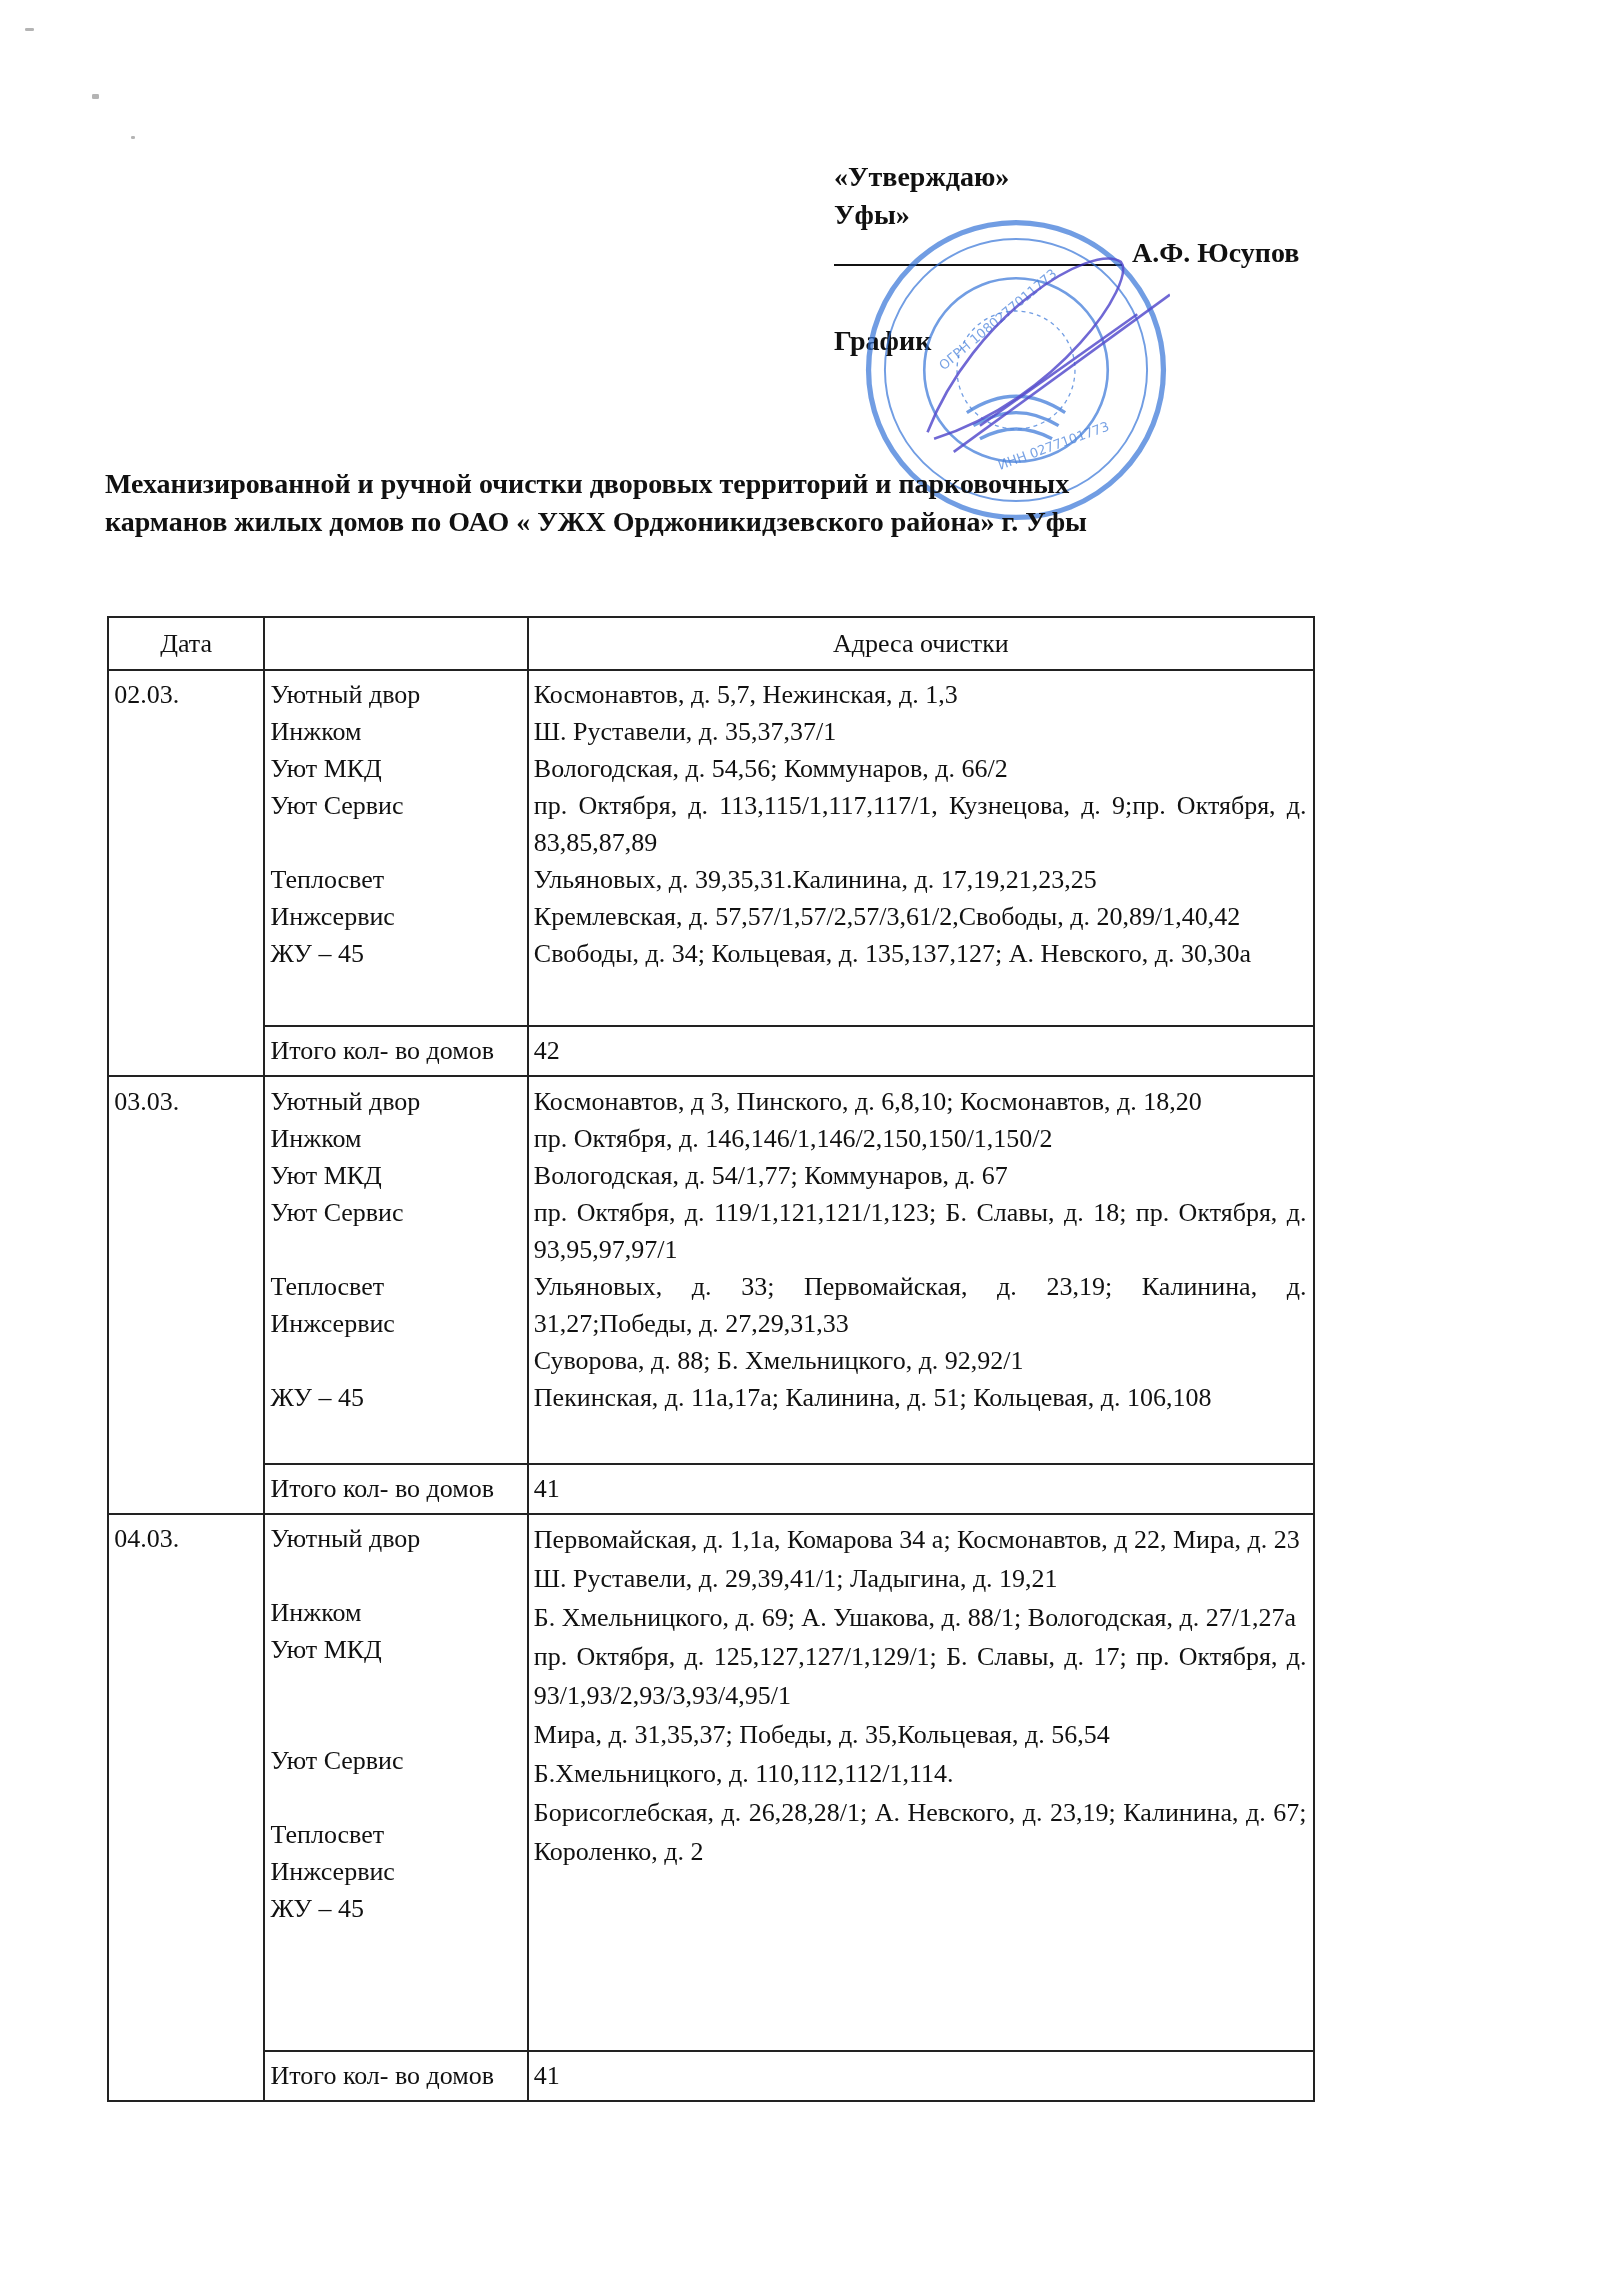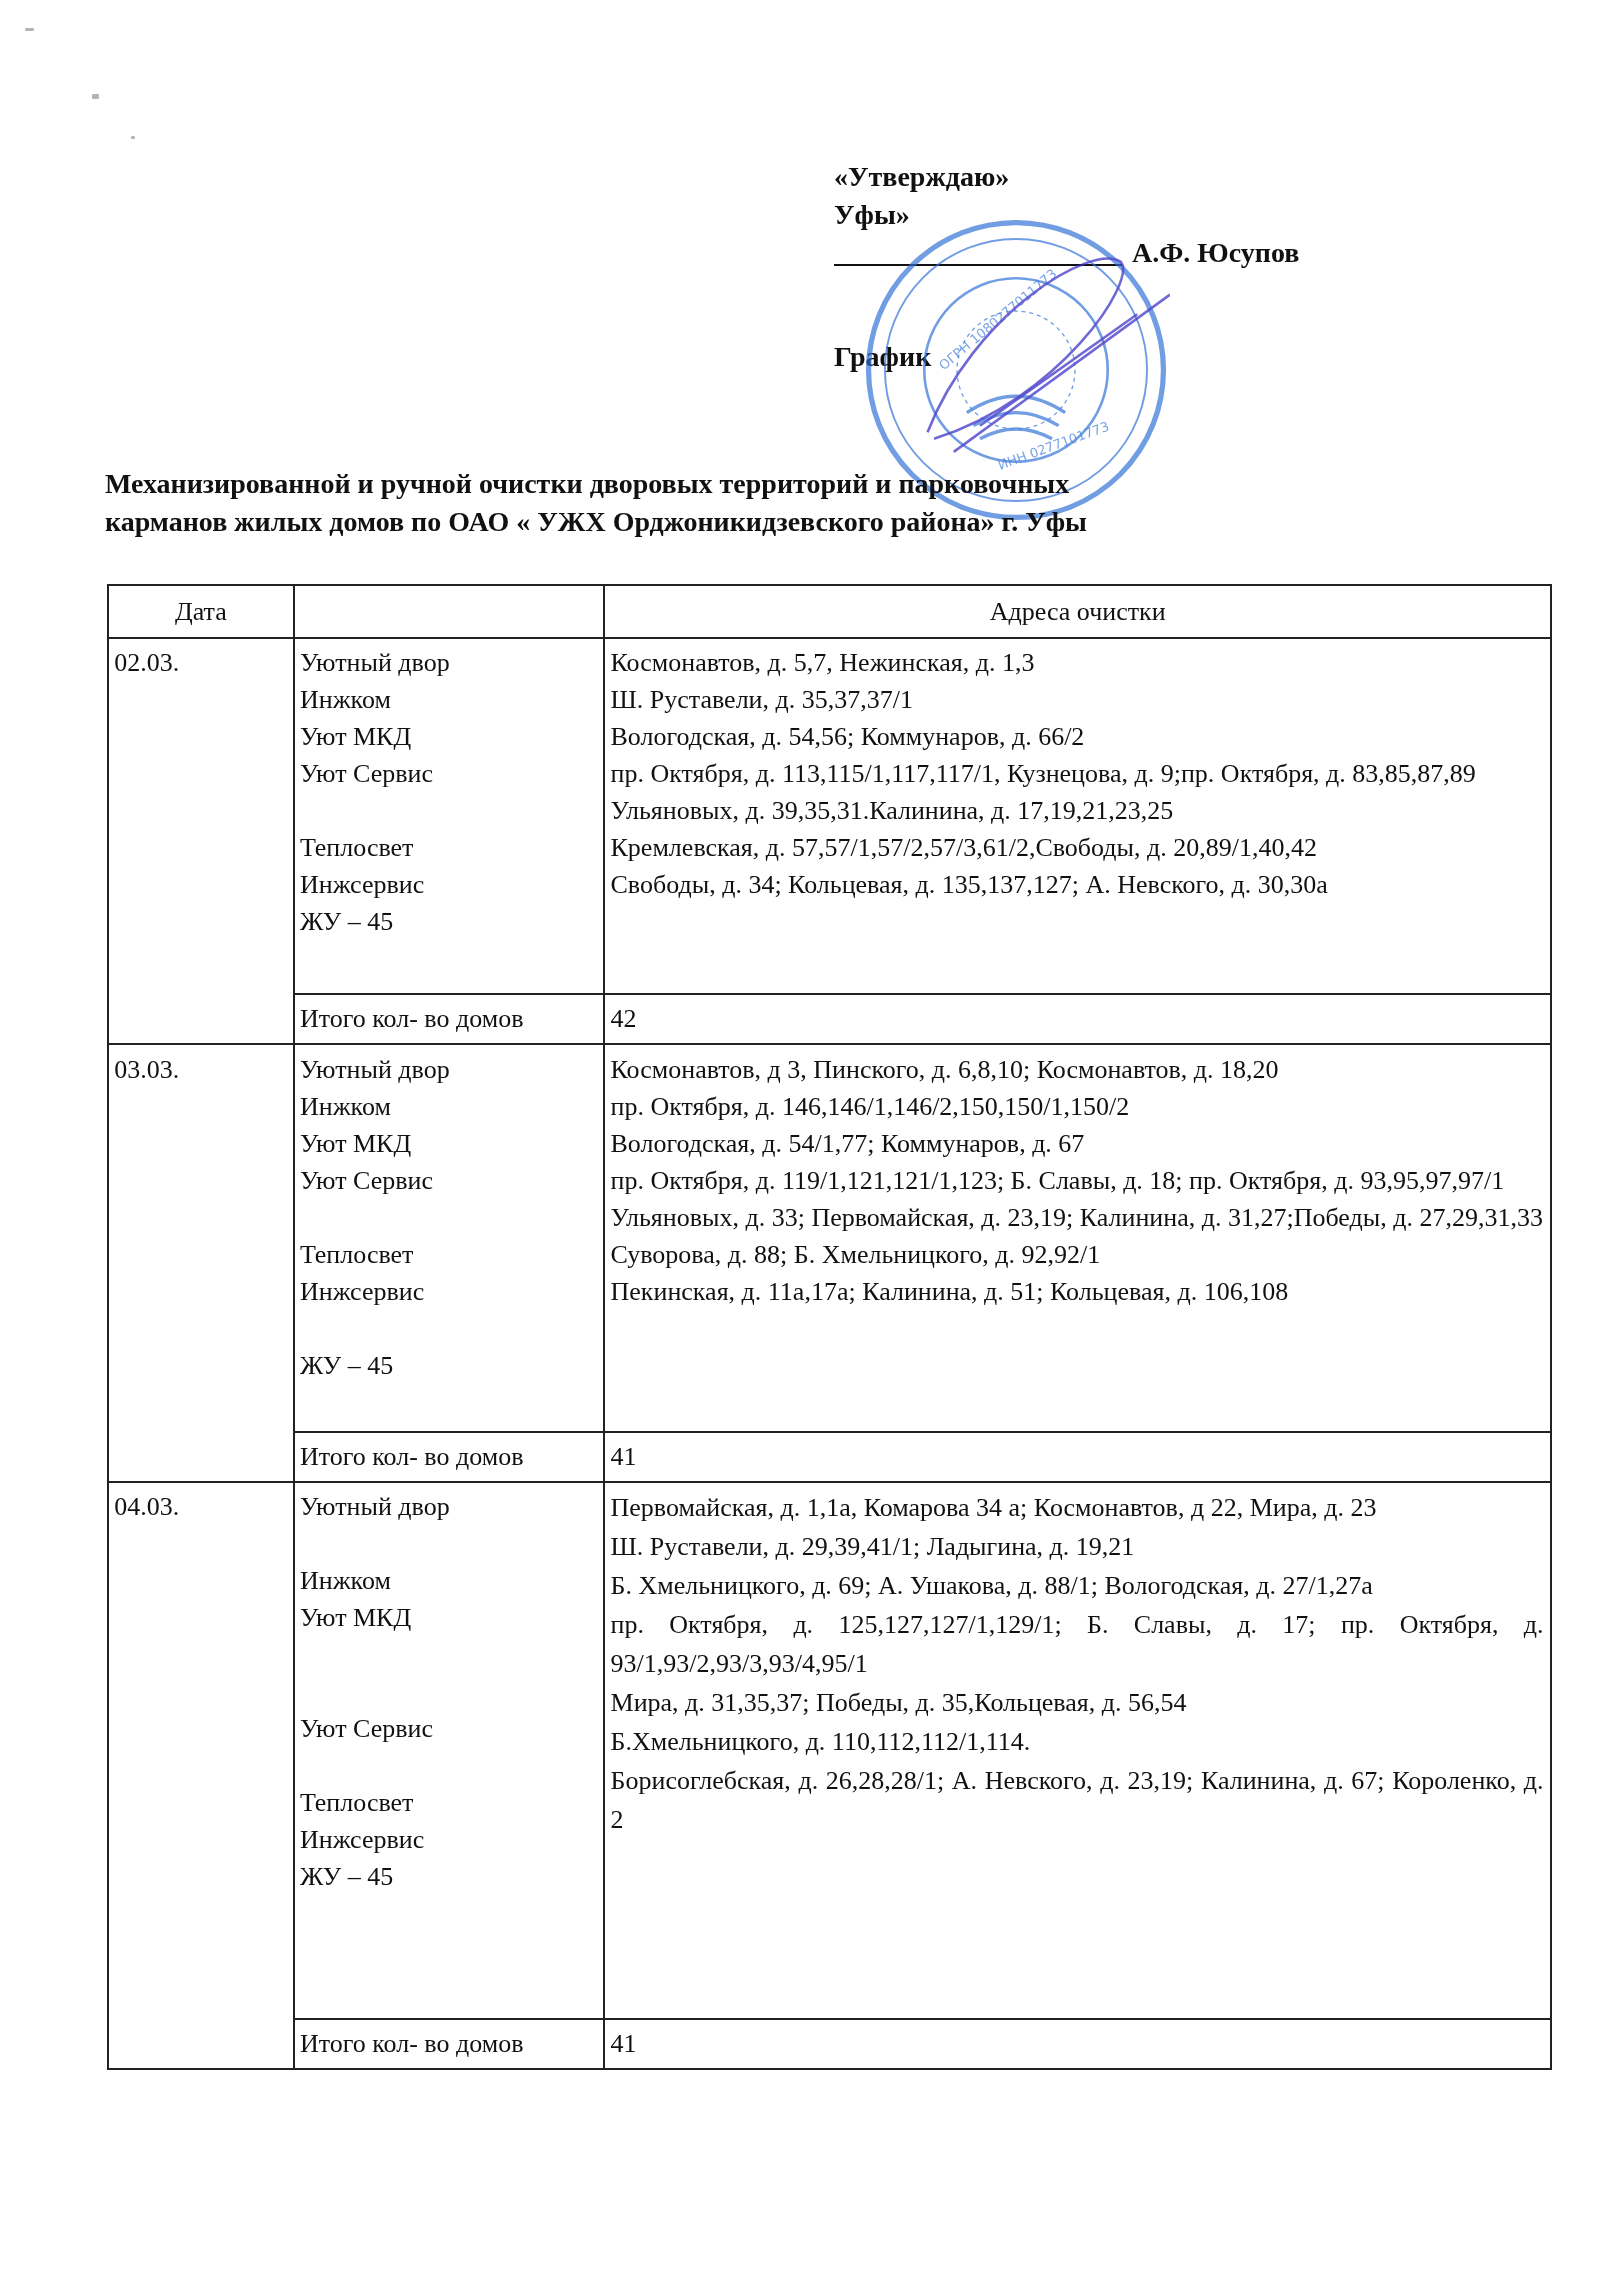--- a/index.html
+++ b/index.html
@@ -24,21 +24,21 @@
       font-size: 28px;
       line-height: 38px;
     }
     .approval .line { display: block; white-space: nowrap; }
     .sign-row { position: relative; height: 42px; margin-top: 0; }
     .sign-line {
       position: absolute; left: 0; top: 30px; width: 288px;
       border-top: 2px solid #111;
     }
     .sign-name { position: absolute; left: 298px; top: 0; }
-    .schedule-word { margin-top: 62px; display: block; }
+    .schedule-word { margin-top: 46px; display: block; }
 
     
     .stamp {
       position: absolute;
       left: 862px;
       top: 216px;
       width: 308px;
       height: 308px;
       pointer-events: none;
       opacity: .85;
@@ -54,22 +54,22 @@
       font-weight: bold;
       font-size: 28px;
       line-height: 38px;
     }
     .title span { display: block; }
 
     
     table.schedule {
       position: absolute;
       left: 107px;
-      top: 584px;
-      width: 1445px;
+      top: 616px;
+      width: 1208px;
       border-collapse: collapse;
       font-size: 26px;
       line-height: 37px;
     }
     table.schedule td, table.schedule th {
       border: 2px solid #222;
       vertical-align: top;
       padding: 5.2px 6.5px 0 5.2px;
       font-weight: normal;
       text-align: left;

